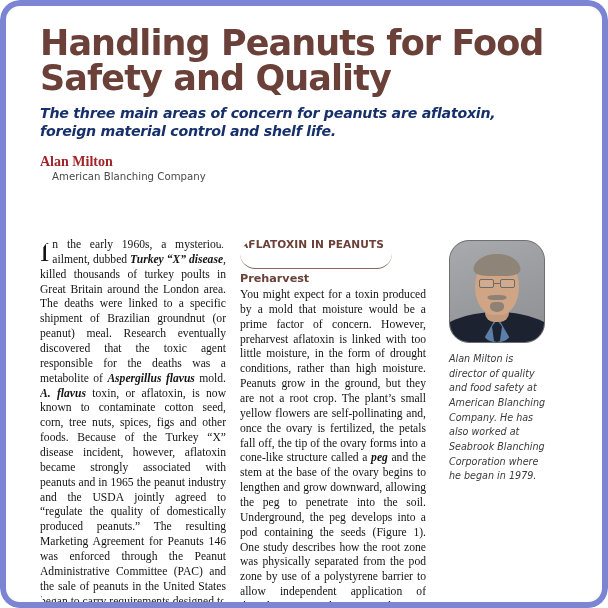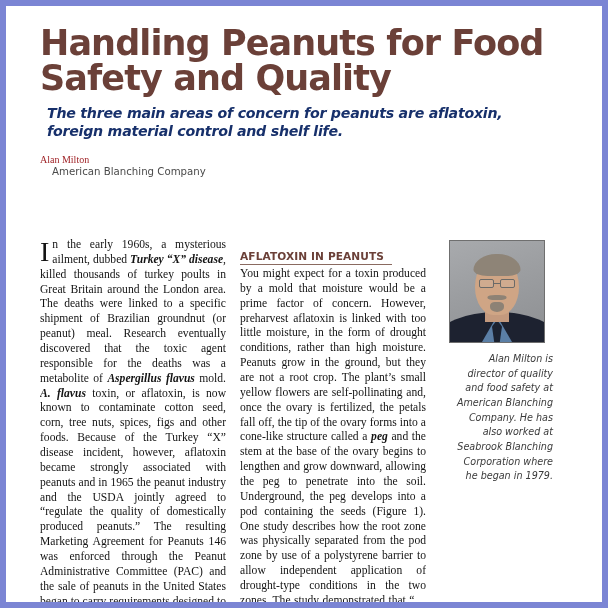--- a/index.html
+++ b/index.html
@@ -1,15 +1,15 @@
 <!DOCTYPE html>
 <html><head>
 <meta charset="utf-8">
 <style>
-  * { box-sizing: border-box; }
+  * { box-sizing: border-box; border-radius: 20px; }
   html, body {
     margin: 0; padding: 0;
     width: 608px; height: 608px;
     background: #ffffff;
     overflow: hidden;
   }
   #page {
     position: relative;
     width: 608px;
     height: 608px;
@@ -39,27 +39,27 @@
     max-width: 530px;
   }
   .subtitle {
     font-family: "DejaVu Sans", sans-serif;
     font-weight: bold;
     font-style: italic;
     font-size: 14.2px;
     line-height: 1.28;
     letter-spacing: -0.25px;
     color: #17306b;
-    margin: 0 0 13px 7px;
+    margin: 0 0 13px 0;
     max-width: 460px;
   }
   .byline-name {
     font-family: "Liberation Serif", serif;
-    font-weight: normal;
-    font-size: 10px;
+    font-weight: bold;
+    font-size: 14px;
     color: #a02428;
     margin: 0 0 1px 0;
   }
   .byline-org {
     font-family: "DejaVu Sans", sans-serif;
     font-size: 10.2px;
     color: #4a4a4a;
     margin: 0 0 0 12px;
   }
 
@@ -102,22 +102,22 @@
     padding: 2px 3px 0 0;
     margin-top: 1px;
   }
 
   .sec-head {
     font-family: "DejaVu Sans", sans-serif;
     font-weight: bold;
     font-size: 10.6px;
     letter-spacing: 0.1px;
     color: #6b4038;
-    margin: 12px 0 2px 0;
-    padding-bottom: 2px;
+    margin: 0 0 2px 0;
+    padding-bottom: 18px;
     border-bottom: 1.3px solid #8a6a60;
     display: block;
     width: 152px;
   }
   .sub-head {
     font-family: "DejaVu Sans", sans-serif;
     font-weight: bold;
     font-size: 11.2px;
     color: #6b4038;
     margin: 3px 0 3px 0;
@@ -220,21 +220,20 @@
   }
 
   .caption {
     font-family: "DejaVu Sans", sans-serif;
     font-style: italic;
     font-size: 9.6px;
     line-height: 1.53;
     color: #3a3a3a;
     margin: 9px 0 0 9px;
     width: 104px;
-    text-align: right;
   }
 </style>
 </head>
 <body>
 
 <div id="page">
   <div id="inner">
 
     <h1 class="title">Handling Peanuts for Food Safety and Quality</h1>
 
@@ -248,20 +247,21 @@
   <div id="cols">
 
     <div class="col col1">
       <p class="body-p">
         <span class="dropcap">I</span><span>n the early 1960s, a mysterious ailment, dubbed <i>Turkey “X” disease</i>, killed thousands of turkey poults in Great Britain around the London area. The deaths were linked to a specific shipment of Brazilian groundnut (or peanut) meal. Research eventually discovered that the toxic agent responsible for the deaths was a metabolite of <i>Aspergillus flavus</i> mold. <i>A. flavus</i> toxin, or aflatoxin, is now known to contaminate cotton seed, corn, tree nuts, spices, figs and other foods. Because of the Turkey “X” disease incident, however, aflatoxin became strongly associated with peanuts and in 1965 the peanut industry and the USDA jointly agreed to “regulate the quality of domestically produced peanuts.” The resulting Marketing Agreement for Peanuts 146 was enforced through the Peanut Administrative Committee (PAC) and the sale of peanuts in the United States began to carry requirements designed to control the factors associated with aflatoxin and to provide for chemical analysis before being allowed to enter the food chain. The PAC</span>
       </p>
     </div>
 
     <div class="col col2">
       <div class="sec-head">AFLATOXIN IN PEANUTS</div>
+      <div class="sub-head">Preharvest</div>
       <p class="body-p">You might expect for a toxin produced by a mold that moisture would be a prime factor of concern. However, preharvest aflatoxin is linked with too little moisture, in the form of drought conditions, rather than high moisture. Peanuts grow in the ground, but they are not a root crop. The plant’s small yellow flowers are self-pollinating and, once the ovary is fertilized, the petals fall off, the tip of the ovary forms into a cone-like structure called a <i>peg</i> and the stem at the base of the ovary begins to lengthen and grow downward, allowing the peg to penetrate into the soil. Underground, the peg develops into a pod containing the seeds (Figure 1). One study describes how the root zone was physically separated from the pod zone by use of a polystyrene barrier to allow independent application of drought-type conditions in the two zones. The study demonstrated that “… aflatoxin was consistently found in peanuts when the pods were exposed to drought stress although roots of</p>
     </div>
 
     <div class="col col3">
       <div class="photo-wrap">
         <div class="photo">
           <div class="ph-bg"></div>
           <div class="ph-shoulders"></div>
           <div class="ph-shirt"></div>
           <div class="ph-tie"></div>

